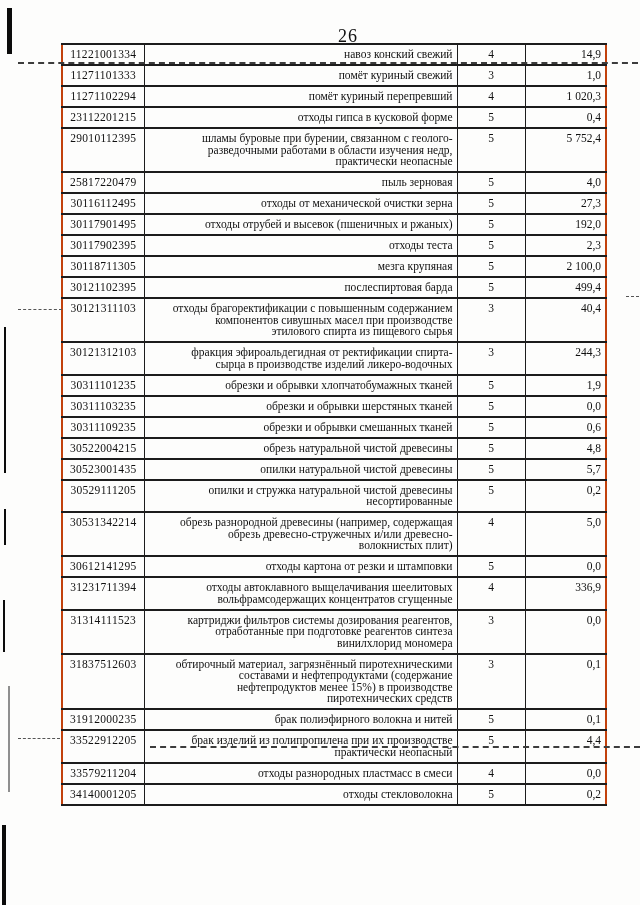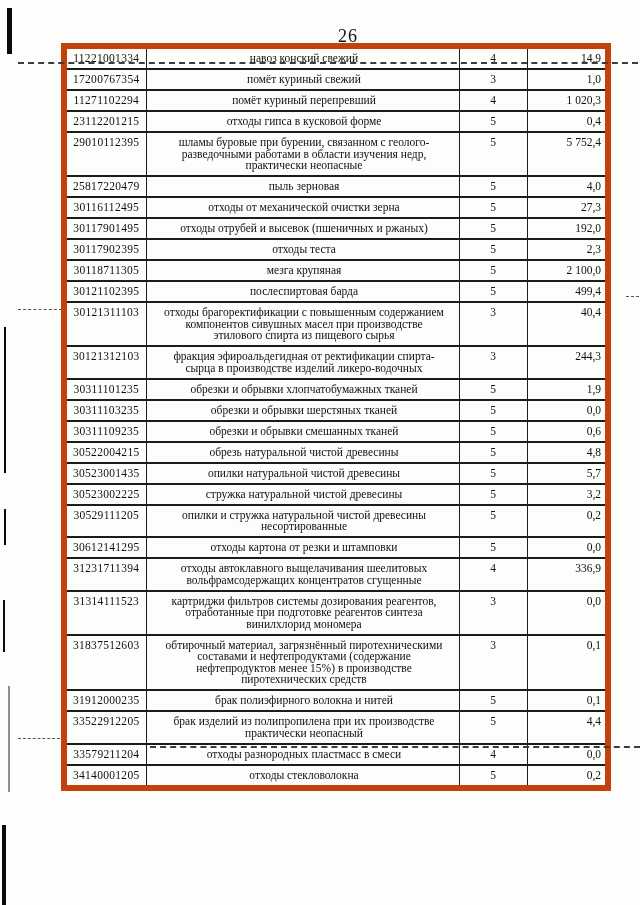--- a/index.html
+++ b/index.html
@@ -33,23 +33,23 @@
   .waste-table td {
     border: 1px solid #1c1c1c;
     border-top: 2px solid #1c1c1c;
     border-bottom: 2px solid #1c1c1c;
     padding: 4px 4px 3.5px 4px;
     font-size: 11.5px;
     line-height: 11.5px;
     vertical-align: top;
     overflow: hidden;
   }
-  .waste-table { border: 6px solid #c2410c; }
+  .waste-table { border: 2px solid #c2410c; }
   .c-code { text-align: center; letter-spacing: 0.3px; }
-  .c-name { text-align: center; white-space: pre-line; padding-left: 7px !important; margin-top: 16px; }
+  .c-name { text-align: right; white-space: pre-line; padding-left: 7px !important; margin-top: 16px; }
   .c-class { text-align: center; }
   .c-qty  { text-align: right; }
 
   
   .artifact { position: absolute; pointer-events: none; z-index: 5; }
   .bar { background: #0b0b0b; }
   .bar-gray { background: #8f8f8f; }
   .dash { height: 0; border-top: 2px dashed #3c3c3c; }
   .dash-thin { height: 0; border-top: 1.5px dashed #555; }
 </style>
@@ -80,21 +80,21 @@
       <col style="width:81px">
     </colgroup>
     <tbody>
         <tr>
       <td class="c-code">11221001334</td>
       <td class="c-name">навоз конский свежий</td>
       <td class="c-class">4</td>
       <td class="c-qty">14,9</td>
     </tr>
         <tr>
-      <td class="c-code">17200767354</td>
+      <td class="c-code">11271101333</td>
       <td class="c-name">помёт куриный свежий</td>
       <td class="c-class">3</td>
       <td class="c-qty">1,0</td>
     </tr>
         <tr>
       <td class="c-code">11271102294</td>
       <td class="c-name">помёт куриный перепревший</td>
       <td class="c-class">4</td>
       <td class="c-qty">1 020,3</td>
     </tr>
@@ -187,31 +187,33 @@
       <td class="c-class">5</td>
       <td class="c-qty">4,8</td>
     </tr>
         <tr>
       <td class="c-code">30523001435</td>
       <td class="c-name">опилки натуральной чистой древесины</td>
       <td class="c-class">5</td>
       <td class="c-qty">5,7</td>
     </tr>
         <tr>
-      <td class="c-code">30523002225</td>
-      <td class="c-name">стружка натуральной чистой древесины</td>
-      <td class="c-class">5</td>
-      <td class="c-qty">3,2</td>
-    </tr>
-        <tr>
       <td class="c-code">30529111205</td>
       <td class="c-name">опилки и стружка натуральной чистой древесины
 несортированные</td>
       <td class="c-class">5</td>
       <td class="c-qty">0,2</td>
+    </tr>
+        <tr>
+      <td class="c-code">30531342214</td>
+      <td class="c-name">обрезь разнородной древесины (например, содержащая
+обрезь древесно-стружечных и/или древесно-
+волокнистых плит)</td>
+      <td class="c-class">4</td>
+      <td class="c-qty">5,0</td>
     </tr>
         <tr>
       <td class="c-code">30612141295</td>
       <td class="c-name">отходы картона от резки и штамповки</td>
       <td class="c-class">5</td>
       <td class="c-qty">0,0</td>
     </tr>
         <tr>
       <td class="c-code">31231711394</td>
       <td class="c-name">отходы автоклавного выщелачивания шеелитовых

